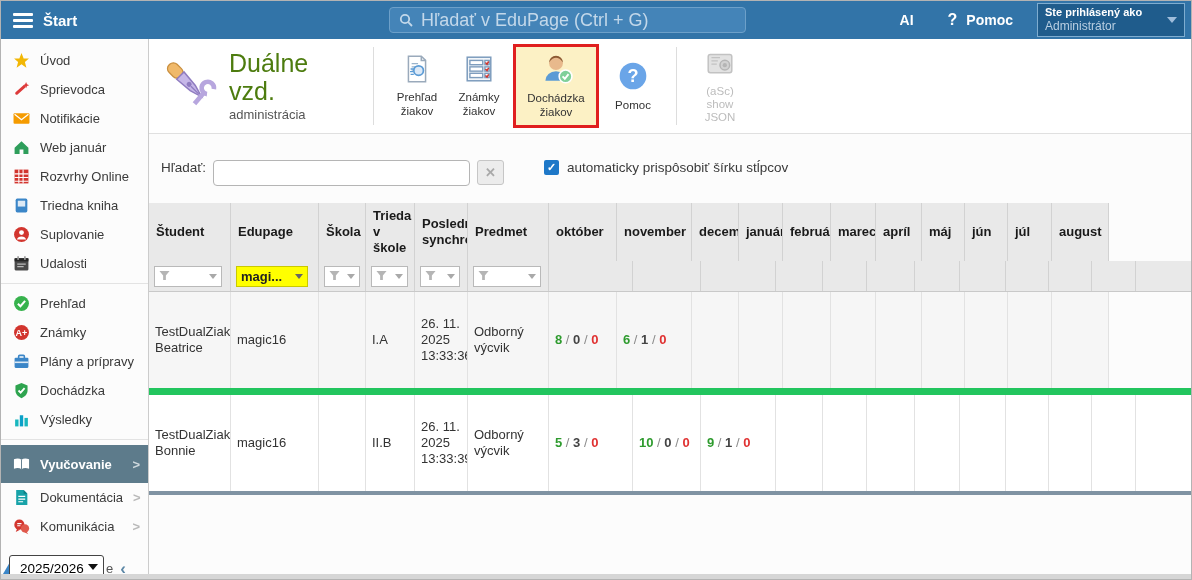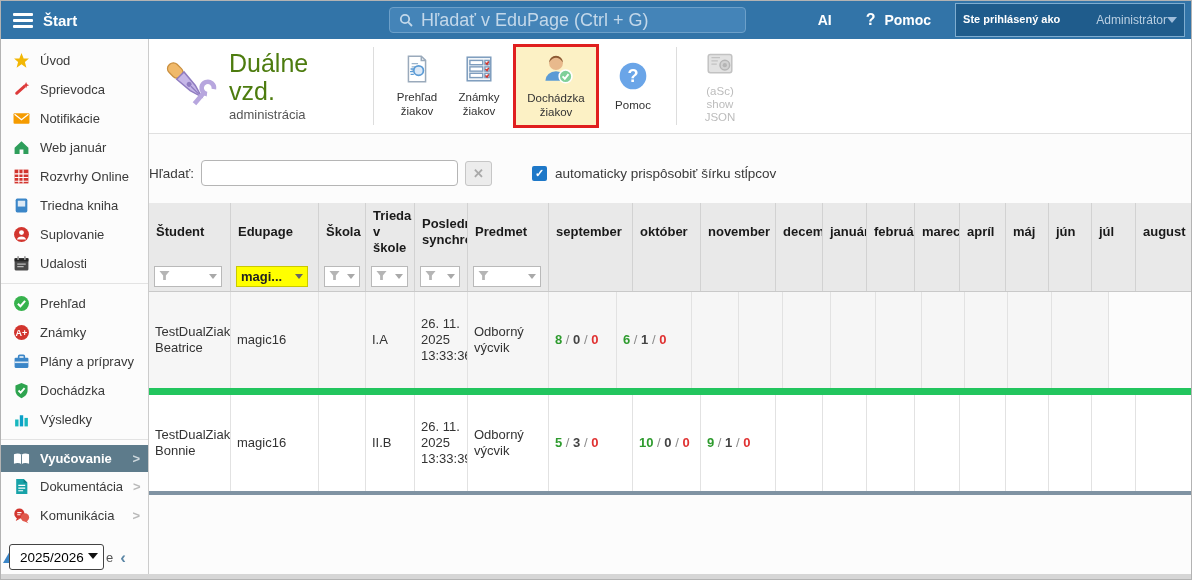--- a/index.html
+++ b/index.html
@@ -13,31 +13,31 @@
   .start-label{font-size:15px;font-weight:bold;}
   .search{position:absolute;left:388px;top:6px;width:357px;height:26px;background:#4484b8;border:1px solid #6da0c9;
           border-radius:4px;display:flex;align-items:center;padding:0 9px;gap:8px;cursor:text;}
   .search-ph{font-size:18px;color:#c3d8ea;white-space:nowrap;}
   .topbar-right{margin-left:auto;display:flex;align-items:center;}
   .tb-ai{font-weight:bold;font-size:14px;margin-right:34px;cursor:pointer;}
   .tb-q{font-weight:bold;font-size:16px;margin-right:9px;cursor:pointer;}
   .tb-help{font-weight:bold;font-size:14px;margin-right:24px;cursor:pointer;}
   .account{height:34px;min-width:148px;background:#1f5c8c;border:1px solid #7fadd0;display:flex;align-items:center;
            padding:2px 7px;cursor:pointer;}
-  .account .lines{display:flex;flex-direction:row;line-height:1.25;gap:36px;}
+  .account .lines{display:flex;flex-direction:column;line-height:1.25;}
   .account .l1{font-size:11px;font-weight:bold;color:#fff;}
   .account .l2{font-size:12px;color:#b9cfe2;}
   .tri{width:0;height:0;border-left:5px solid transparent;border-right:5px solid transparent;border-top:6px solid #9fbddb;margin-left:auto;}
   
   .body{display:flex;height:540px;}
   .sidebar{width:148px;background:#fcfcfc;border-right:1px solid #ccc;padding-top:7px;display:flex;flex-direction:column;}
   .s-item{display:flex;align-items:center;gap:10px;padding:0 8px 0 12px;height:29px;font-size:13px;color:#3a3a3a;cursor:pointer;flex:0 0 auto;}
   .s-item .ic{width:17px;height:17px;flex:0 0 17px;display:flex;align-items:center;justify-content:center;}
   .s-item .chev{margin-left:auto;color:#b9b9b9;font-size:13px;font-weight:bold;}
-  .s-item.highlight{background:#5d7b8b;color:#fff;font-weight:bold;height:27px;}
+  .s-item.highlight{background:#5d7b8b;color:#fff;font-weight:bold;height:38px;}
   .s-item.highlight .chev{color:#cfd9de;}
   .s-sep{border-top:1px solid #e3e3e3;margin:5px 0;flex:0 0 auto;}
   .s-bottom{margin-top:12px;display:flex;align-items:center;padding:2px 4px 0 0;position:relative;}
   .partial-ic{width:12px;height:16px;overflow:hidden;flex:0 0 12px;}
   .year-wrap{position:relative;margin-left:-4px;}
   .year-wrap select{appearance:none;-webkit-appearance:none;width:95px;height:26px;border:1.5px solid #444;border-radius:3px;
         background:#fff;font-family:"Liberation Sans",sans-serif;font-size:13.5px;padding:0 18px 0 10px;cursor:pointer;}
   .year-wrap .sel-caret{position:absolute;right:6px;top:9px;width:0;height:0;border-left:5px solid transparent;
         border-right:5px solid transparent;border-top:6px solid #111;pointer-events:none;}
   .s-frag{font-size:13px;color:#555;margin-left:2px;}
@@ -48,21 +48,21 @@
   .m-titles{margin-left:10px;width:132px;}
   .m-title{font-size:25px;color:#4d7c0f;line-height:1.1;}
   .m-sub{font-size:13px;color:#555;margin-top:2px;}
   .hdr-divider{width:1px;background:#ddd;height:78px;margin:0 12px;flex:0 0 1px;}
   .tb-btn{width:56px;display:flex;flex-direction:column;align-items:center;gap:4px;font-size:11.5px;color:#333;
           text-align:center;padding:5px 2px;line-height:1.15;cursor:pointer;margin:0 3px;}
   .tb-btn.selected{background:#fcf1c5;border:3px solid #e01f1f;width:86px;padding:6px 2px;}
   .tb-btn.disabled{color:#bcbcbc;cursor:default;}
   
   .content{flex:1;display:flex;flex-direction:column;min-width:0;}
-  .filterbar{display:flex;align-items:center;margin:26px 0 0 0;font-size:13.5px;color:#3a3a3a;flex:0 0 auto;}
+  .filterbar{display:flex;margin:26px 0 0 12px;font-size:13.5px;color:#3a3a3a;flex:0 0 auto;}
   .filterbar .lab{margin-right:7px;}
   .f-input{width:257px;height:26px;border:1px solid #b5b5b5;border-radius:4px;background:#fff;font-size:13px;padding:0 6px;font-family:"Liberation Sans",sans-serif;}
   .f-clear{width:27px;height:25px;margin-left:7px;background:#ececec;border:1px solid #c6c6c6;border-radius:3px;
            color:#a9a9a9;font-weight:bold;font-size:13px;display:flex;align-items:center;justify-content:center;cursor:pointer;}
   .cb{width:15px;height:15px;background:#1e78c8;border-radius:2px;margin-left:40px;display:flex;align-items:center;
       justify-content:center;color:#fff;font-size:11px;font-weight:bold;cursor:pointer;}
   .cb-lab{margin-left:8px;}
   
   .grid{margin-top:17px;font-size:13px;flex:0 0 auto;}
   .g-row{display:flex;}
@@ -390,23 +390,20 @@
               </div>
               <div class="hc" style="width: 49px; flex: 0 0 49px;">
                 <span>Trieda v škole</span>
               </div>
               <div class="hc" style="width: 53px; flex: 0 0 53px;">
                 <span>Posledná synchronizácia</span>
               </div>
               <div class="hc" style="width: 81px; flex: 0 0 81px;">
                 <span>Predmet</span>
               </div>
-              <div class="hc nowrap" style="width: 84px; flex: 0 0 84px;">
-                <span>september</span>
-              </div>
               <div class="hc nowrap" style="width: 68px; flex: 0 0 68px;">
                 <span>október</span>
               </div>
               <div class="hc nowrap" style="width: 75px; flex: 0 0 75px;">
                 <span>november</span>
               </div>
               <div class="hc nowrap" style="width: 47px; flex: 0 0 47px;">
                 <span>december</span>
               </div>
               <div class="hc nowrap" style="width: 44px; flex: 0 0 44px;">

